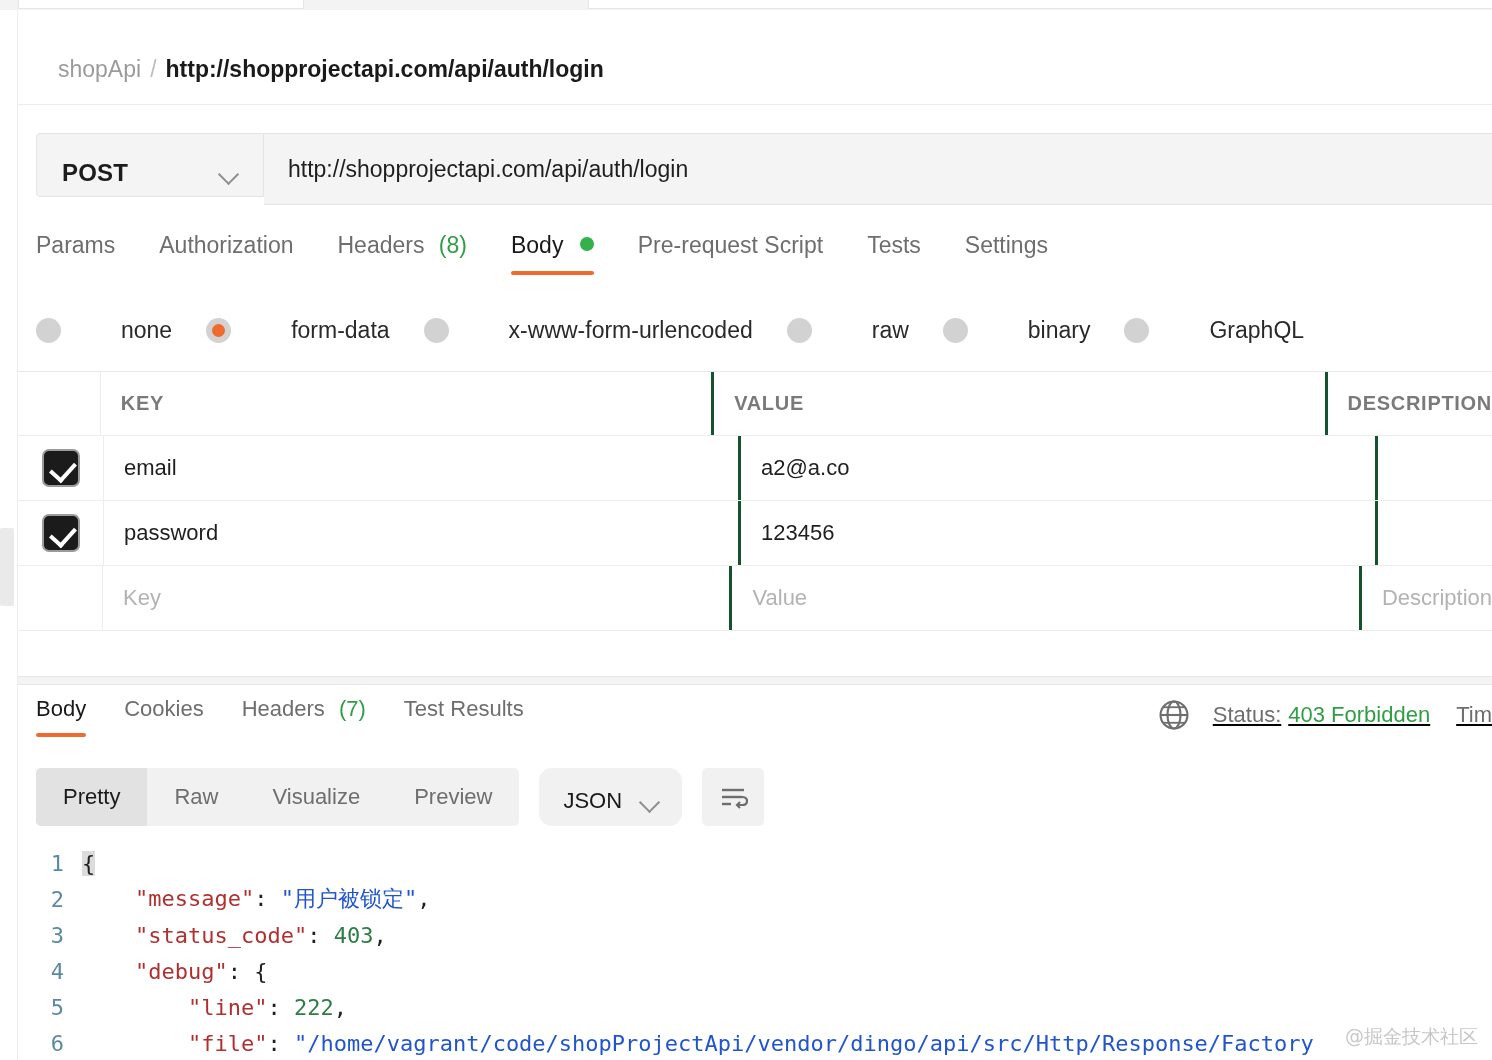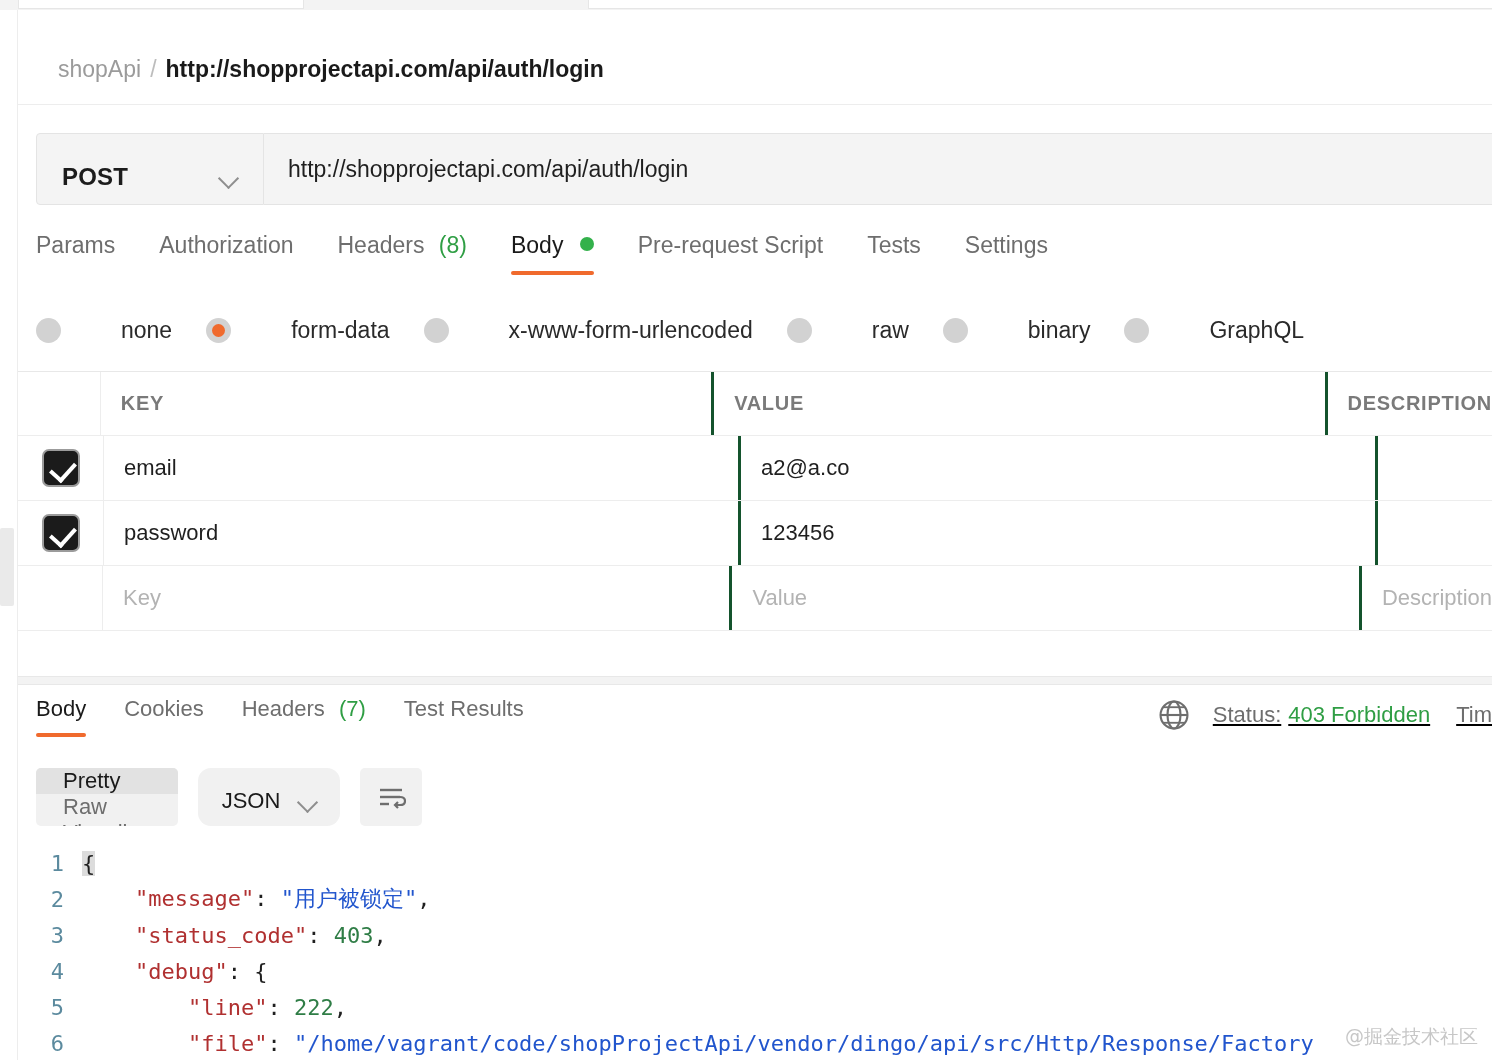--- a/index.html
+++ b/index.html
@@ -24,21 +24,21 @@
   
   .crumbbar { position:absolute; left:18px; top:10px; width:1474px; height:95px; background:#fff; border-bottom:1px solid #ededed; }
   .crumb { position:absolute; left:40px; top:45px; font-size:23px; line-height:28px; white-space:nowrap; }
   .crumb .col { color:#9b9b9b; font-weight:400; }
   .crumb .sep { color:#bdbdbd; margin:0 9px; font-weight:400; }
   .crumb .name { color:#1a1a1a; font-weight:700; }
 
   
   .urlrow { position:absolute; left:36px; top:133px; width:1470px; height:72px; display:flex; }
   .method {
-    width:228px; height:72px; background:#f4f4f4; border:1px solid #e4e4e4;
+    width:228px; height:64px; background:#f4f4f4; border:1px solid #e4e4e4;
     border-radius:4px 0 0 4px; display:flex; align-items:center; justify-content:space-between;
     padding:16px 22px 0 25px;
   }
   .method .mlabel { font-size:24px; font-weight:700; color:#1c1c1c; letter-spacing:.2px; }
   .chev { width:22px; height:13px; position:relative; }
   .chev::before {
     content:""; position:absolute; left:2px; top:0px; width:13px; height:13px;
     border-right:2.6px solid #8e8e8e; border-bottom:2.6px solid #8e8e8e;
     transform:rotate(45deg);
   }
@@ -100,21 +100,21 @@
   .restab.active .udl { display:block; }
 
   .resmeta { position:absolute; right:0px; top:698px; display:flex; align-items:center; white-space:nowrap;text-decoration:underline; }
   .globe { width:34px; height:34px; margin-right:22px; flex:none;}
   .statuslbl { font-size:22px; color:#6e6e6e; }
   .statusval { font-size:22px; color:#2f9e44; margin-left:7px; }
   .timelbl { font-size:22px; color:#6e6e6e; margin-left:26px; }
 
   
   .restool { position:absolute; left:36px; top:768px; height:58px; display:flex; align-items:center; }
-  .segs { height:58px; background:#f1f1f1; border-radius:5px; display:flex; align-items:stretch; overflow:hidden;flex-direction:column; }
+  .segs { height:58px; background:#f1f1f1; border-radius:5px; display:flex; align-items:stretch; overflow:hidden; }
   .seg { display:flex; align-items:center; padding:0 27px; font-size:22px; color:#6e6e6e; cursor:pointer; }
   .seg.active { background:#e2e2e2; color:#1a1a1a; }
   .jsonsel {
     margin-left:20px; height:58px; background:#f1f1f1; border-radius:13px;
     display:flex; align-items:center; padding:8px 20px 0 24px; cursor:pointer;
   }
   .jsonsel .jl { font-size:22px; color:#1a1a1a; margin-right:18px; }
   .wrapbtn {
     margin-left:20px; width:62px; height:58px; background:#f1f1f1; border-radius:5px;
     display:flex; align-items:center; justify-content:center; cursor:pointer;

